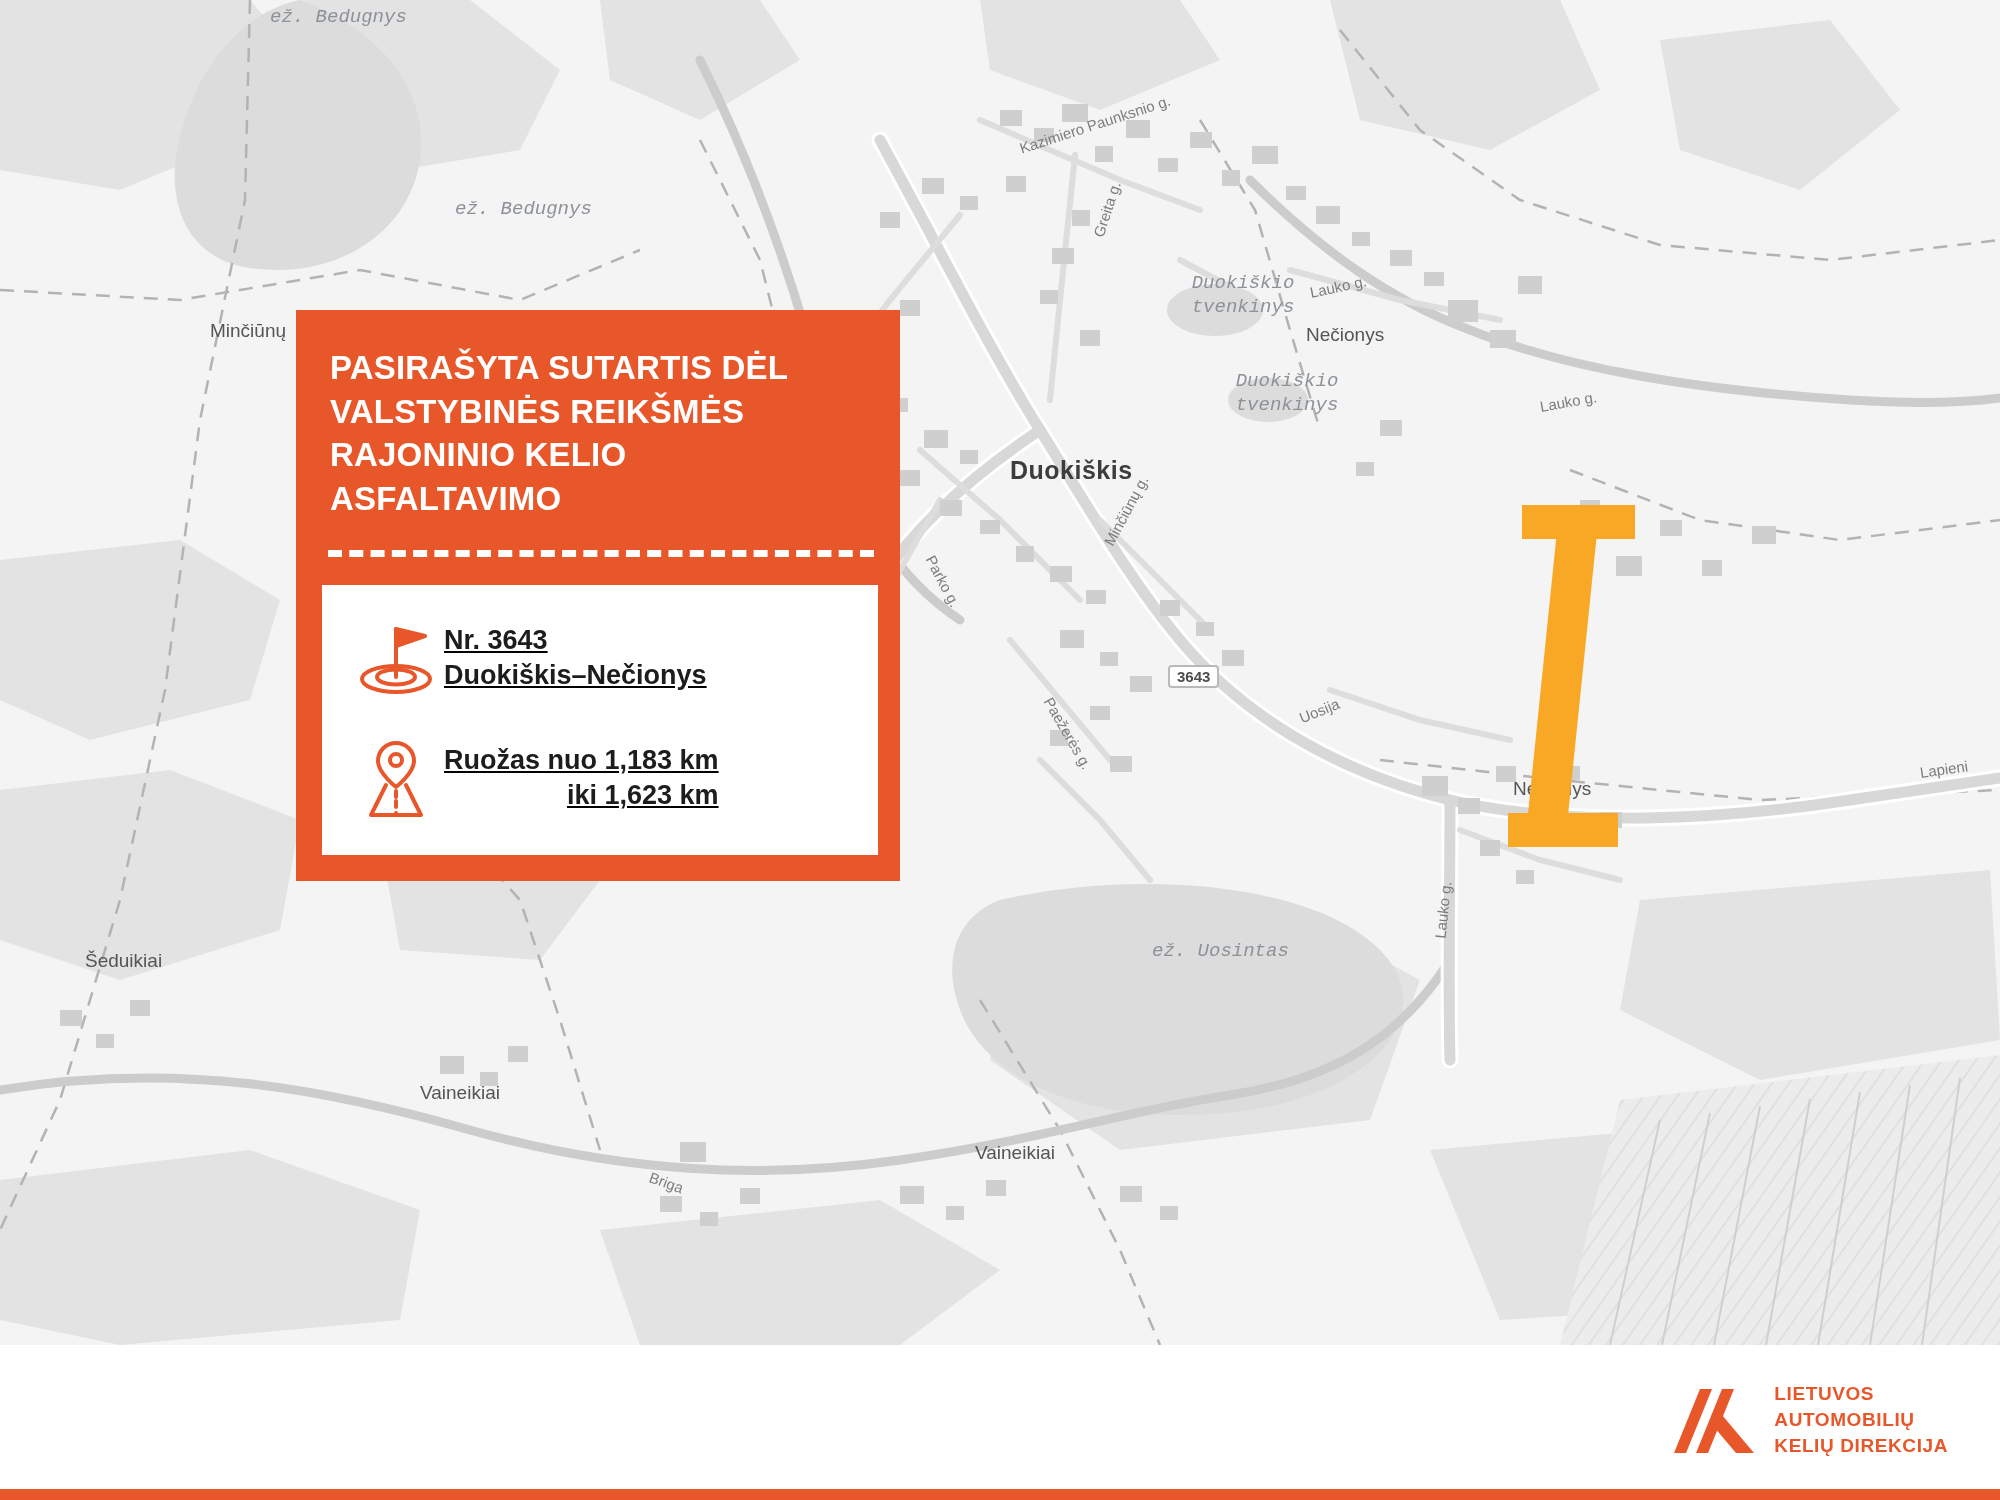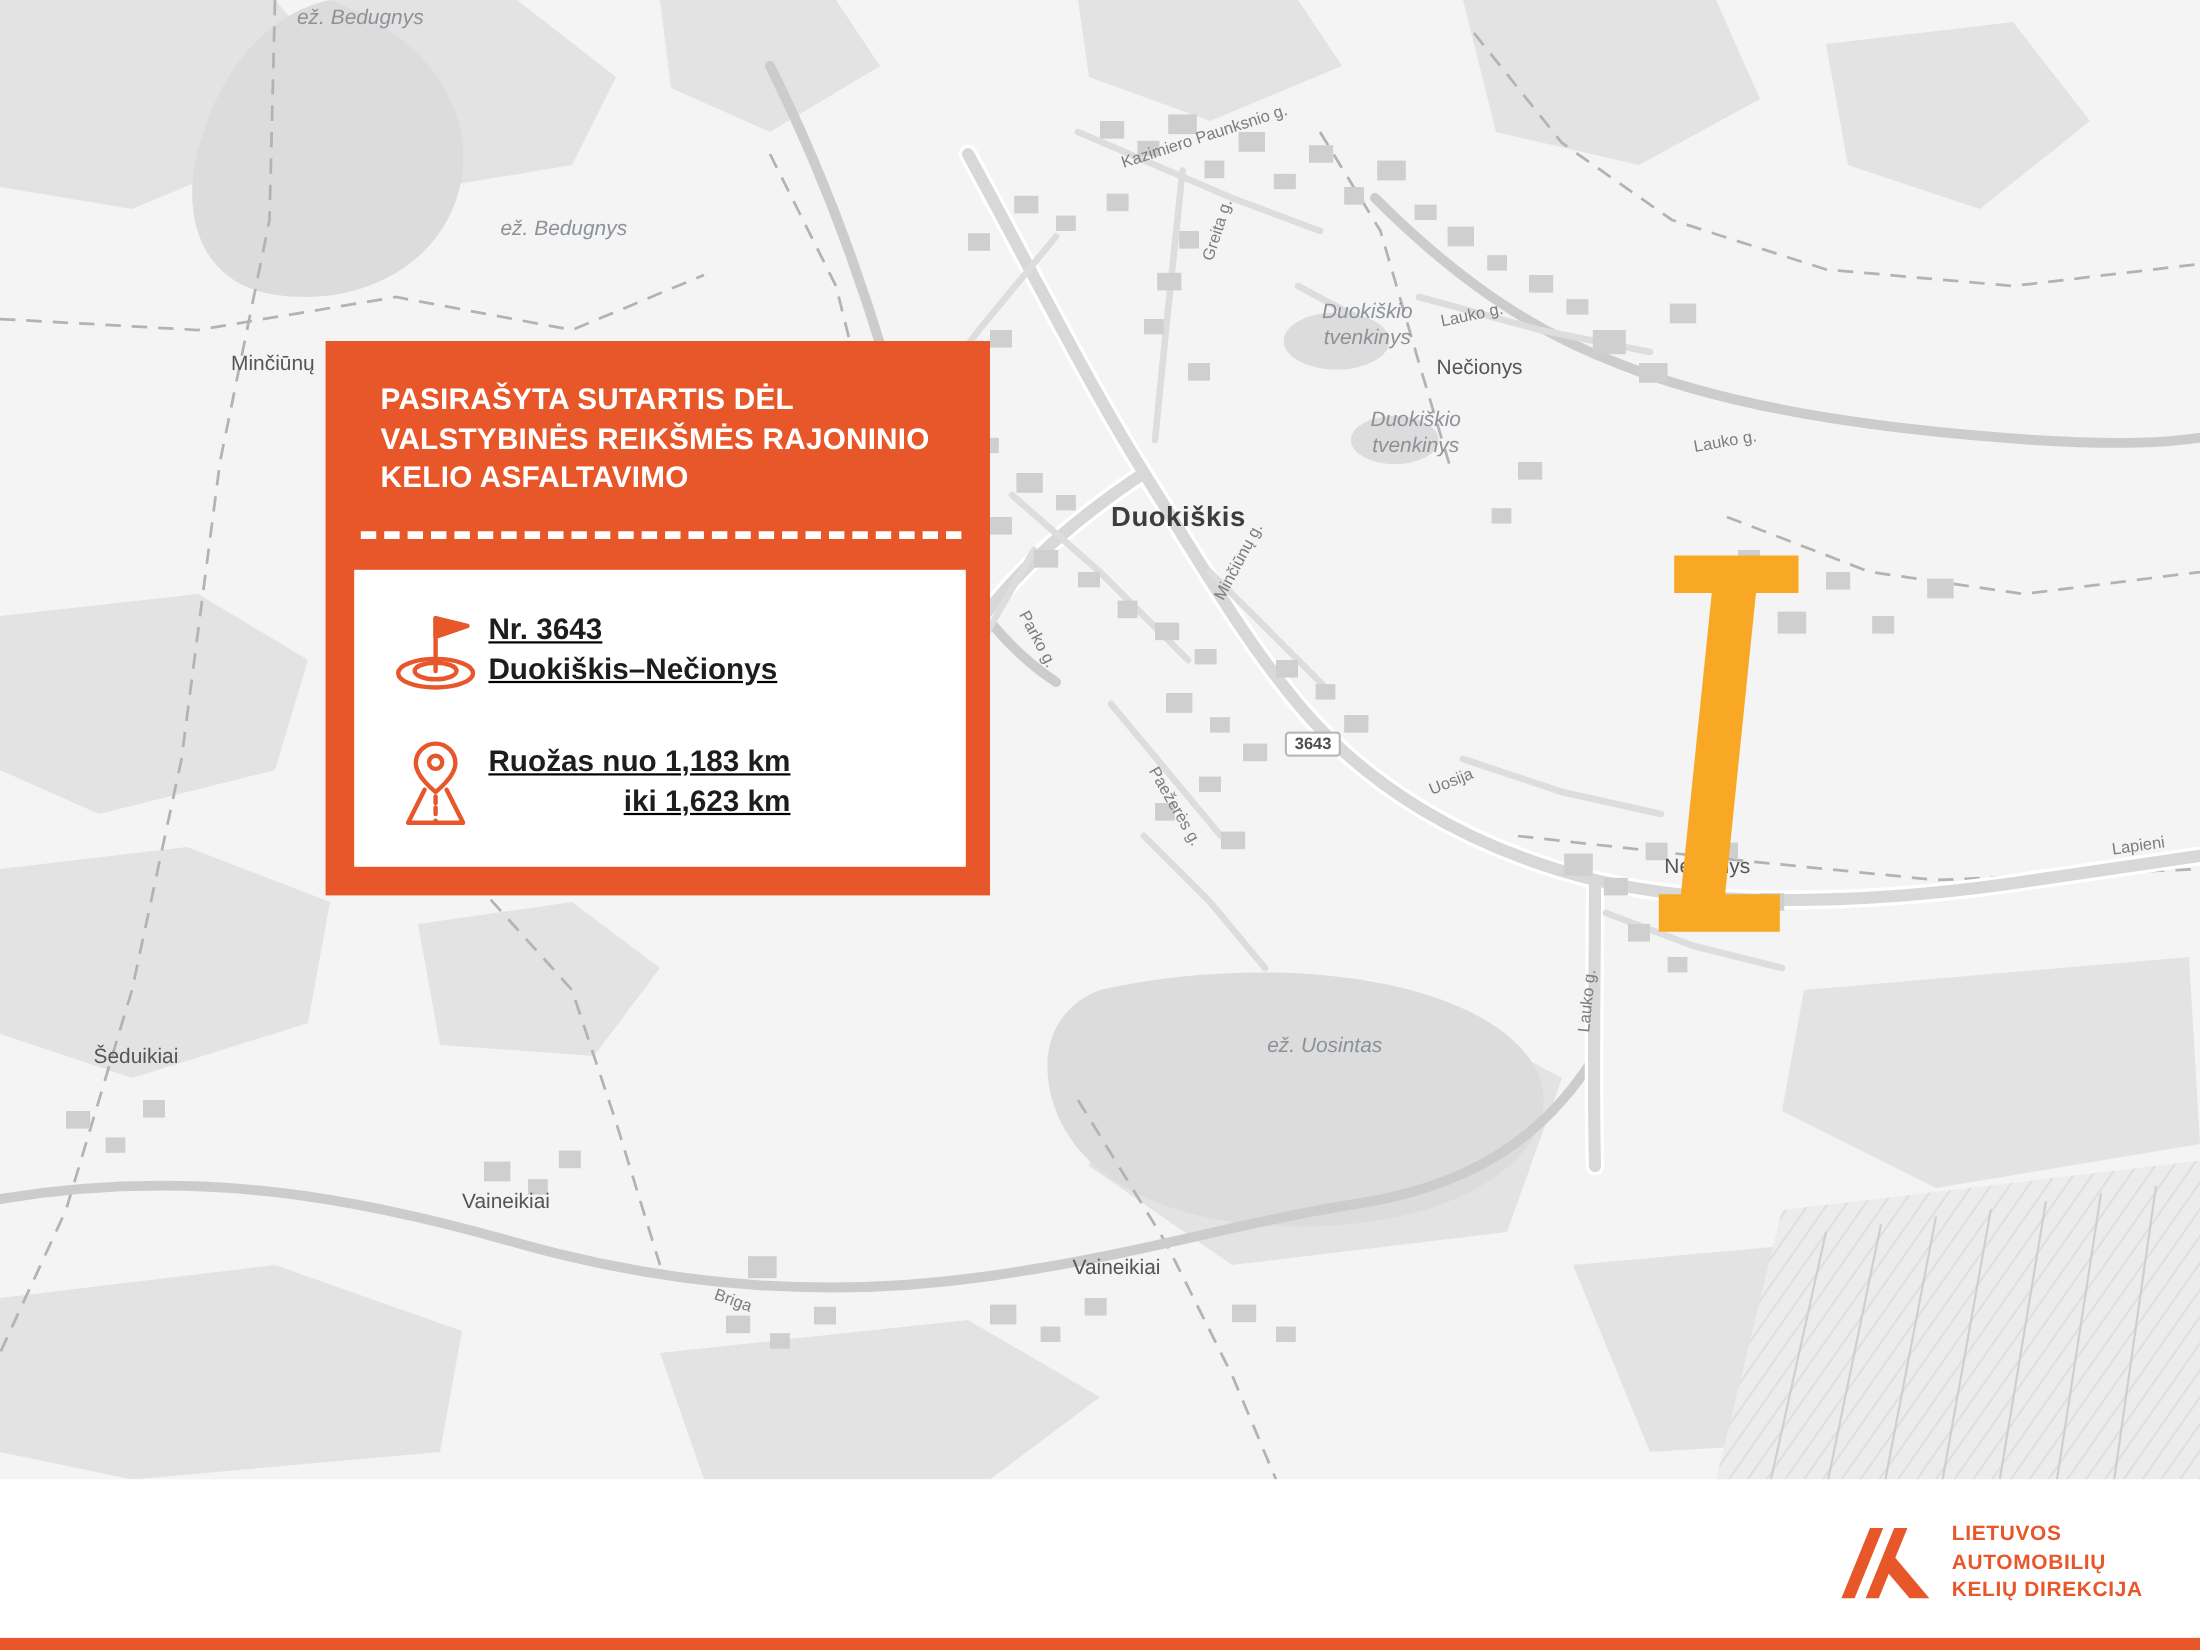--- a/index.html
+++ b/index.html
@@ -51,20 +51,21 @@
   .lbl-town {
     font-size: 25px;
     font-weight: bold;
     color: #3d3d3d;
     letter-spacing: 0.5px;
   }
   .lbl-water {
     font-size: 19px;
     font-style: italic;
     color: #8d9298;
+    font-family: Liberation Mono, monospace;
   }
   .lbl-street {
     font-size: 15px;
     color: #7d7d7d;
   }
   .road-shield {
     position: absolute;
     background: #ffffff;
     border: 2px solid #b9b9b9;
     border-radius: 4px;
@@ -84,24 +85,24 @@
   .info-card {
     position: absolute;
     left: 296px;
     top: 310px;
     width: 604px;
     background: #e8572a;
     box-shadow: 0 0 0 rgba(0,0,0,0);
   }
   .info-title {
     color: #ffffff;
-    font-size: 27px;
+    font-size: 33px;
     font-weight: bold;
     line-height: 1.32;
-    padding: 36px 40px 30px 50px;
+    padding: 36px 40px 30px 34px;
     letter-spacing: 0.2px;
   }
   .dash-sep {
     height: 0;
     margin: 0 26px 0 32px;
     border-top: 7px dashed #ffffff;
   }
   .info-body {
     margin: 28px 22px 26px 26px;
     background: #ffffff;

